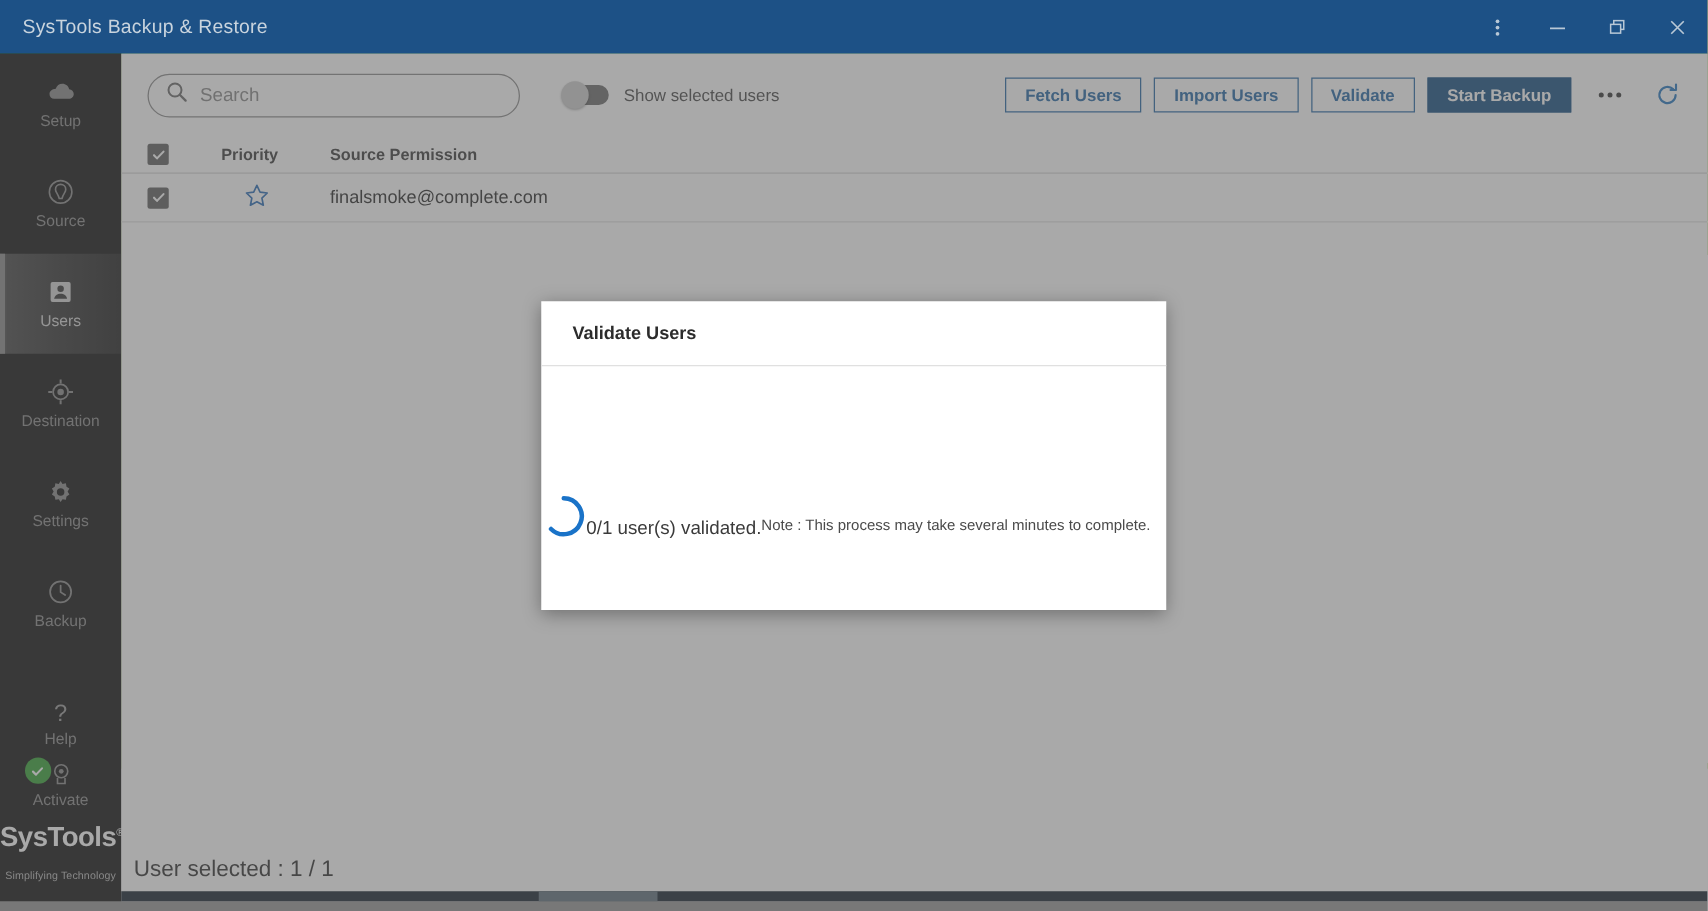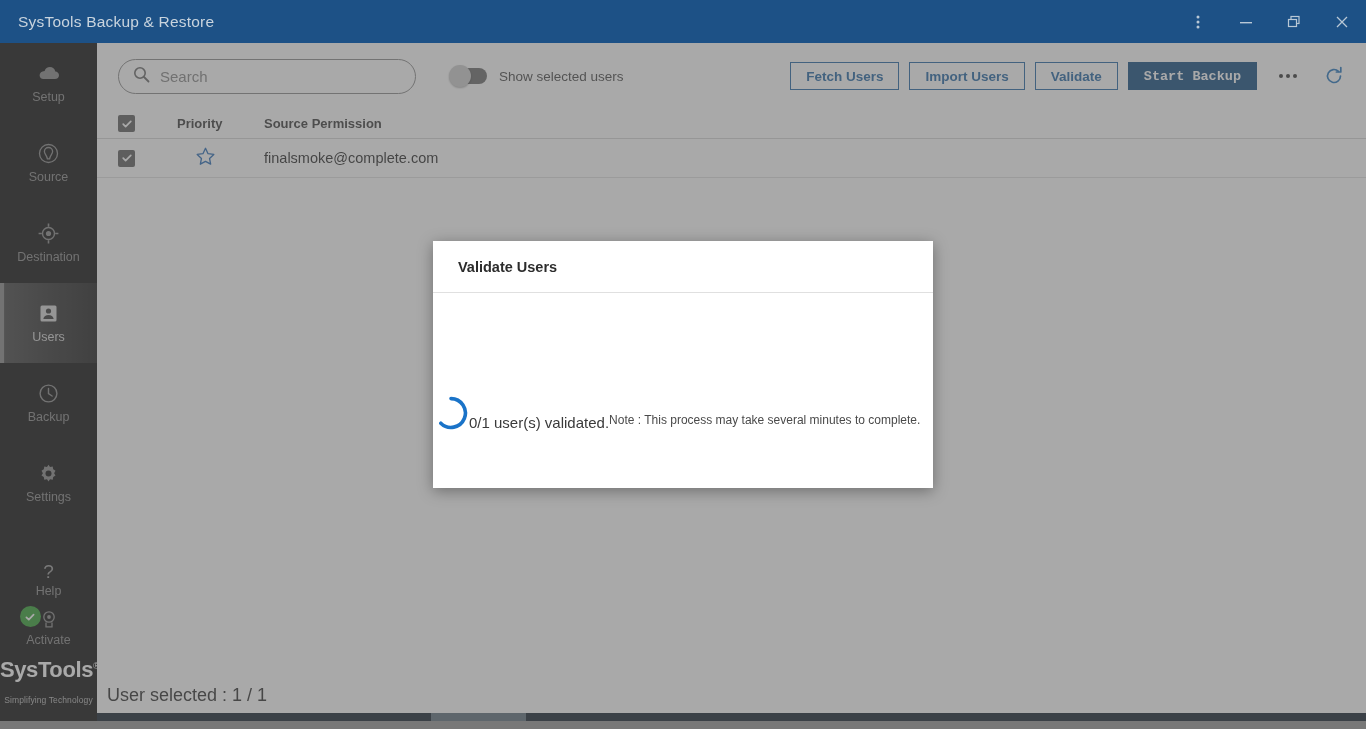--- a/index.html
+++ b/index.html
@@ -107,21 +107,21 @@
 
   .toolbar-right {
     margin-left: auto; display: flex; align-items: center; padding-right: 17px; gap: 10px;
   }
   .btn {
     height: 28px; padding: 0 15px; border: 1px solid #2b6ca8; background: transparent;
     color: #2b6ca8; font-size: 13.5px; font-weight: bold;
     font-family: "Liberation Sans", sans-serif; cursor: pointer;
     display: flex; align-items: center; justify-content: center; white-space: nowrap;
   }
-  .btn.primary { background: #1b5285; border-color: #1b5285; color: #ffffff; font-family: Liberation Mono, monospace; }
+  .btn.primary { background: #1b5285; border-color: #1b5285; color: #ffffff; }
   .icon-btn {
     width: 30px; height: 30px; display: flex; align-items: center; justify-content: center;
     color: #3b3b3b; cursor: pointer; margin-left: 6px;
   }
   .icon-btn.refresh { color: #2b7ac0; }
 
   
   .table { width: 100%; }
   .thead {
     display: flex; align-items: center; height: 30px;
@@ -230,60 +230,60 @@
     <div class="nav-item">
       <span class="nav-icon">
         <svg width="21" height="21" viewBox="0 0 21 21">
           <circle cx="10.5" cy="10.5" r="9" fill="none" stroke="#8d8d8d" stroke-width="1.3"></circle>
           <path d="M10.5 4.5c-2.4 0-4.1 1.8-4.1 4 0 2.4 2.2 3.6 3 7.3h2.2c.8-3.7 3-4.9 3-7.3 0-2.2-1.7-4-4.1-4z" fill="none" stroke="#8d8d8d" stroke-width="1.3"></path>
         </svg>
       </span>
       <span class="nav-label">Source</span>
     </div>
 
+    <div class="nav-item active">
+      <span class="nav-icon">
+        <svg width="19" height="19" viewBox="0 0 19 19">
+          <rect x="1.5" y="1.5" width="16" height="16" rx="1.5" fill="#d6d6d6"></rect>
+          <circle cx="9.5" cy="7" r="2.6" fill="#3a3a3a"></circle>
+          <path d="M4.3 15c.4-2.6 2.6-4.1 5.2-4.1s4.8 1.5 5.2 4.1z" fill="#3a3a3a"></path>
+        </svg>
+      </span>
+      <span class="nav-label">Users</span>
+    </div>
+
     <div class="nav-item">
       <span class="nav-icon">
         <svg width="21" height="21" viewBox="0 0 21 21">
           <circle cx="10.5" cy="10.5" r="6" fill="none" stroke="#8d8d8d" stroke-width="1.4"></circle>
           <circle cx="10.5" cy="10.5" r="2.6" fill="#8d8d8d"></circle>
           <path d="M10.5 0.6v3.2M10.5 17.2v3.2M0.6 10.5h3.2M17.2 10.5h3.2" stroke="#8d8d8d" stroke-width="1.6"></path>
         </svg>
       </span>
       <span class="nav-label">Destination</span>
     </div>
 
-    <div class="nav-item active">
-      <span class="nav-icon">
-        <svg width="19" height="19" viewBox="0 0 19 19">
-          <rect x="1.5" y="1.5" width="16" height="16" rx="1.5" fill="#d6d6d6"></rect>
-          <circle cx="9.5" cy="7" r="2.6" fill="#3a3a3a"></circle>
-          <path d="M4.3 15c.4-2.6 2.6-4.1 5.2-4.1s4.8 1.5 5.2 4.1z" fill="#3a3a3a"></path>
-        </svg>
-      </span>
-      <span class="nav-label">Users</span>
+    <div class="nav-item">
+      <span class="nav-icon">
+        <svg width="21" height="21" viewBox="0 0 21 21">
+          <path d="M10.5 1.8l1.5 2.3 2.7-.5.5 2.7 2.3 1.5-1.4 2.4 1.4 2.4-2.3 1.5-.5 2.7-2.7-.5-1.5 2.3-1.5-2.3-2.7.5-.5-2.7-2.3-1.5 1.4-2.4-1.4-2.4 2.3-1.5.5-2.7 2.7.5z" fill="#8d8d8d"></path>
+          <circle cx="10.5" cy="10.5" r="3" fill="#161616"></circle>
+        </svg>
+      </span>
+      <span class="nav-label">Settings</span>
     </div>
 
     <div class="nav-item">
       <span class="nav-icon">
         <svg width="21" height="21" viewBox="0 0 21 21">
           <circle cx="10.5" cy="10.5" r="8.4" fill="none" stroke="#8d8d8d" stroke-width="1.4"></circle>
           <path d="M10.5 5.4v5.3l3.6 2.3" fill="none" stroke="#8d8d8d" stroke-width="1.4" stroke-linecap="round"></path>
         </svg>
       </span>
       <span class="nav-label">Backup</span>
-    </div>
-
-    <div class="nav-item">
-      <span class="nav-icon">
-        <svg width="21" height="21" viewBox="0 0 21 21">
-          <path d="M10.5 1.8l1.5 2.3 2.7-.5.5 2.7 2.3 1.5-1.4 2.4 1.4 2.4-2.3 1.5-.5 2.7-2.7-.5-1.5 2.3-1.5-2.3-2.7.5-.5-2.7-2.3-1.5 1.4-2.4-1.4-2.4 2.3-1.5.5-2.7 2.7.5z" fill="#8d8d8d"></path>
-          <circle cx="10.5" cy="10.5" r="3" fill="#161616"></circle>
-        </svg>
-      </span>
-      <span class="nav-label">Settings</span>
     </div>
 
     <div class="nav-spacer"></div>
 
     <div class="nav-bottom">
       <div class="nav-small">
         <span class="help-glyph">?</span>
         <span class="nav-label">Help</span>
       </div>
       <div class="nav-small">

